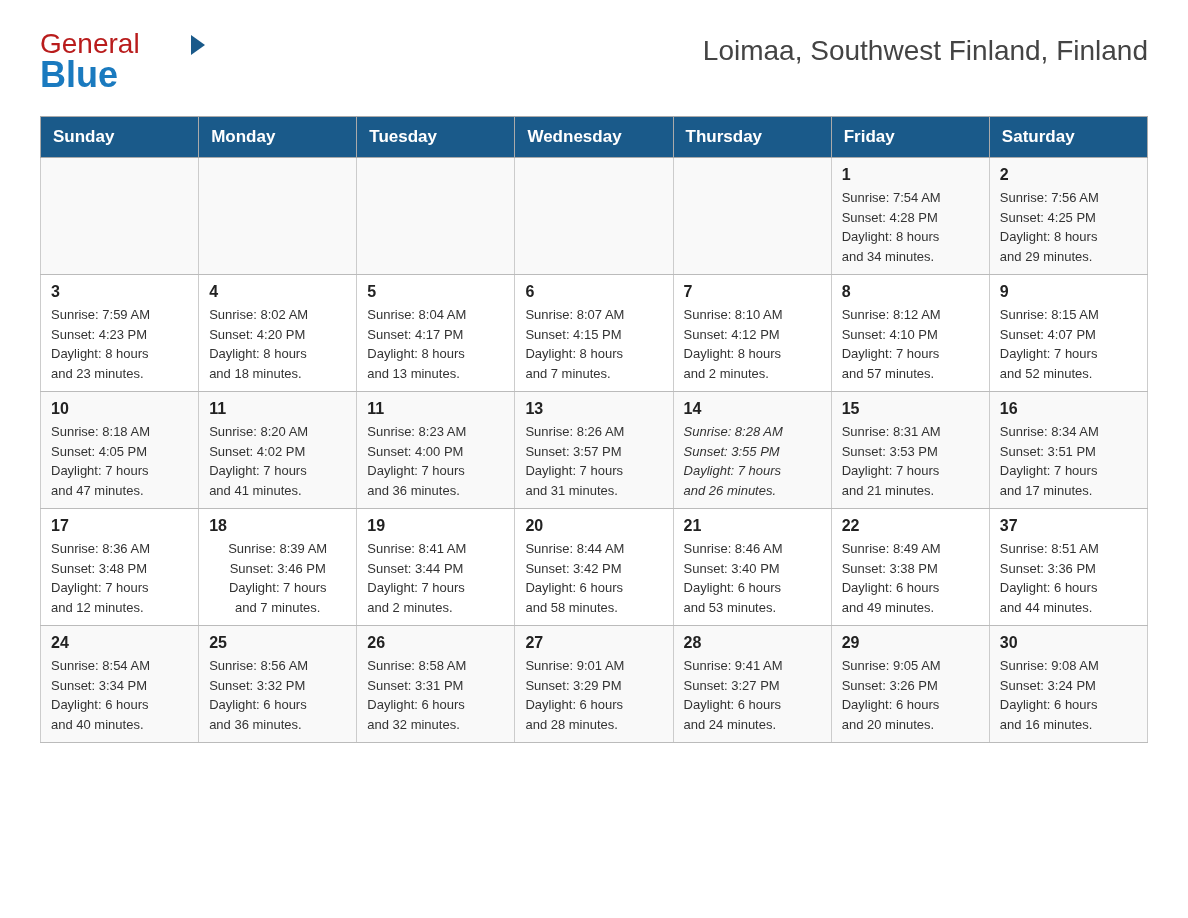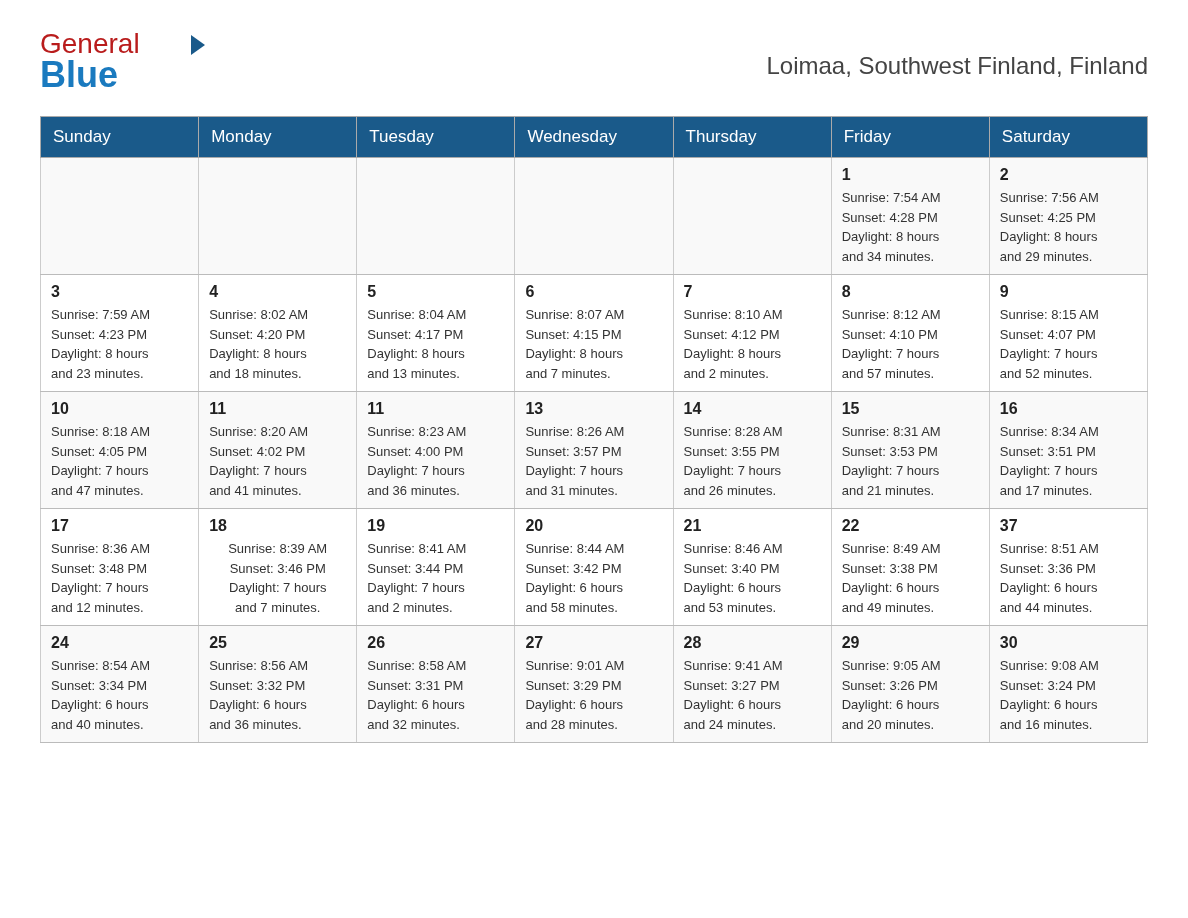--- a/index.html
+++ b/index.html
@@ -48,35 +48,35 @@
     .title-block {
       text-align: right;
     }
     .month-title {
       font-size: 52px;
       font-weight: bold;
       color: #222;
       line-height: 1;
     }
     .location-title {
-      font-size: 24px;
+      font-size: 28px;
       color: #444;
-      margin-top: 22px;
+      margin-top: 5px;
       text-align: right;
     }
     .calendar-table {
       width: 100%;
       border-collapse: collapse;
       border: 1px solid #aaa;
     }
     .calendar-table th {
       background-color: #1a5a8a;
       color: #fff;
       font-size: 17px;
-      font-weight: normal;
+      font-weight: bold;
       padding: 10px 12px;
       text-align: left;
       border: 1px solid #aaa;
     }
     .calendar-table td {
       vertical-align: top;
       padding: 8px 10px;
       border: 1px solid #ccc;
       width: 14.28%;
       min-height: 110px;
@@ -228,21 +228,21 @@
         </td>
         <td>
           <div class="day-number">13</div>
           <div class="day-info" style="white-space: pre-line;">Sunrise: 8:26 AM
 Sunset: 3:57 PM
 Daylight: 7 hours
 and 31 minutes.</div>
         </td>
         <td>
           <div class="day-number">14</div>
-          <div class="day-info" style="white-space: pre-line;">Sunrise: 8:28 AM
+          <div class="day-info" style="white-space: pre-line; font-style: italic;">Sunrise: 8:28 AM
 Sunset: 3:55 PM
 Daylight: 7 hours
 and 26 minutes.</div>
         </td>
         <td>
           <div class="day-number">15</div>
           <div class="day-info" style="white-space: pre-line;">Sunrise: 8:31 AM
 Sunset: 3:53 PM
 Daylight: 7 hours
 and 21 minutes.</div>

